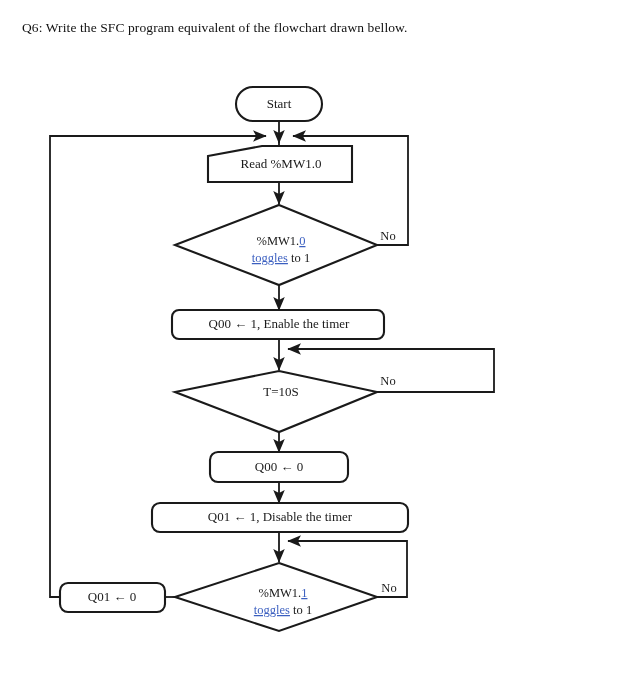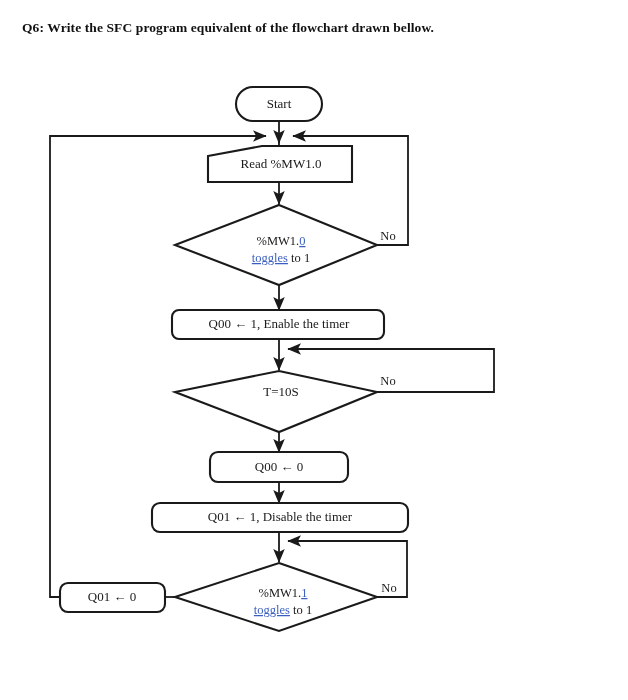--- a/index.html
+++ b/index.html
@@ -13,21 +13,21 @@
     position: relative;
     font-family: "Liberation Serif", serif;
     color: #000000;
     overflow: hidden;
   }
   #question-title {
     position: absolute;
     left: 22px;
     top: 20px;
     font-family: "Liberation Serif", serif;
-    font-weight: bold;
+    font-weight: normal;
     font-size: 13.5px;
     letter-spacing: 0.1px;
     color: #111111;
     white-space: nowrap;
   }
   #flowchart-area {
     position: absolute;
     left: 0;
     top: 0;
     width: 628px;

